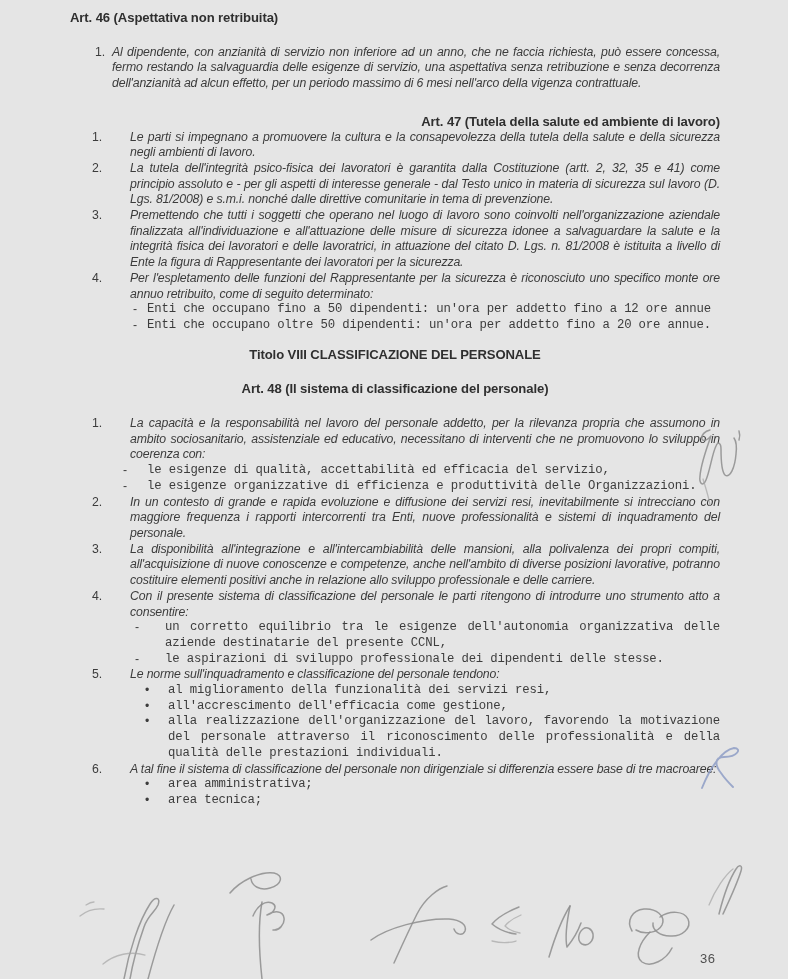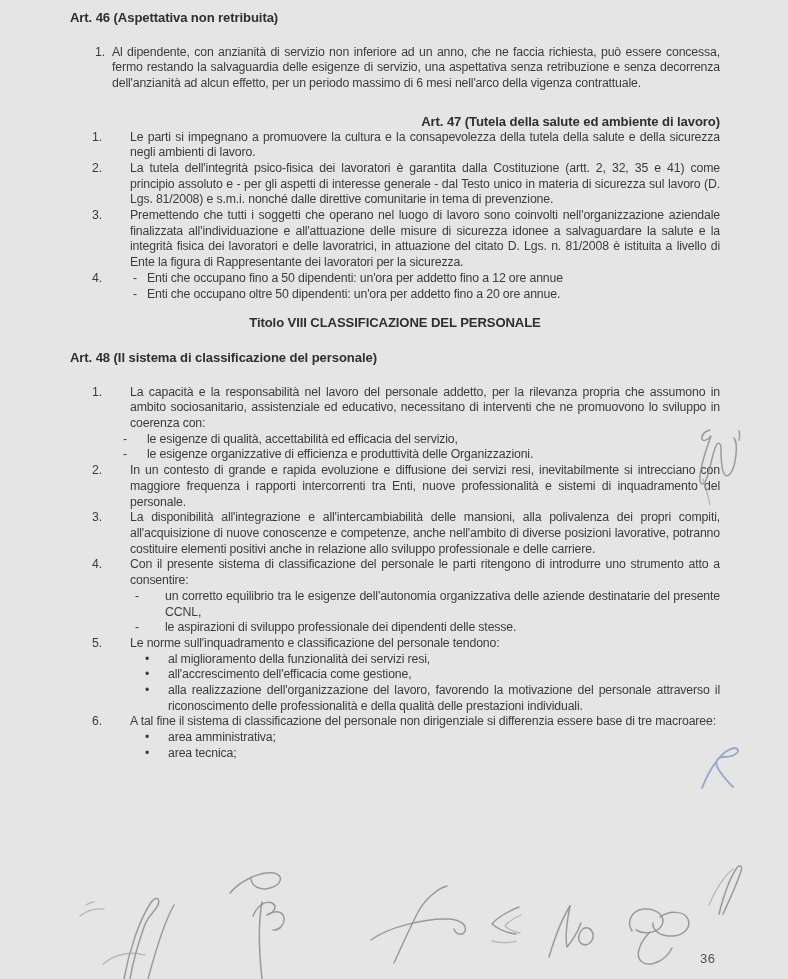--- a/index.html
+++ b/index.html
@@ -14,34 +14,34 @@
   .content{
     position:absolute;left:70px;top:10px;width:650px;
     font-size:12.3px;line-height:15.7px;letter-spacing:-0.15px;
   }
   .art-heading{
     font-weight:bold;font-size:13.1px;color:#2f2f2f;letter-spacing:-0.1px;
   }
   .h-art46{margin-bottom:19px;}
   .h-art47{margin-top:22px;margin-bottom:0;text-align:right;}
   .h-titolo{margin-top:13px;text-align:center;}
-  .h-art48{margin-top:19px;margin-bottom:19px;}
+  .h-art48{margin-top:19px;margin-bottom:19px;text-align:center;}
   .item{display:flex;align-items:flex-start;}
   .num{flex:0 0 auto;box-sizing:border-box;}
   .a46 .num{width:42px;padding-left:25px;}
   .a47 .num,.a48 .num{width:60px;padding-left:22px;}
   .body{flex:1 1 auto;min-width:0;}
-  .txt{text-align:justify;}
+  .txt{text-align:justify;font-style:italic;}
   .sub{display:flex;align-items:flex-start;}
   .sub .mk{flex:0 0 auto;box-sizing:border-box;}
   .sub-dash-tight .mk{width:14px;margin-left:3px;}
   .sub-dash-out  .mk{width:24px;margin-left:-7px;}
   .sub-dash-wide .mk{width:30px;margin-left:5px;}
   .sub-bullet    .mk{width:23px;margin-left:15px;}
-  .stxt{flex:1 1 auto;text-align:justify;}
+  .stxt{flex:1 1 auto;text-align:justify;font-family:Liberation Mono, monospace;}
   .page-number{
     position:absolute;left:700px;top:951px;
     font-size:13px;color:#4f4f4f;letter-spacing:0.5px;
   }
   .ink-layer{position:absolute;left:0;top:0;pointer-events:none;}
   .ink-layer path{fill:none;stroke-linecap:round;stroke-linejoin:round;}
   .ink-gray{stroke:#8d8d8d;stroke-width:1.5;opacity:0.85;}
   .ink-gray-light{stroke:#a5a5a5;stroke-width:1.3;opacity:0.7;}
   .ink-blue{stroke:#8e9dc5;stroke-width:1.9;opacity:0.85;}
 </style>
@@ -79,20 +79,21 @@
       </div>
       <div class="item">
         <span class="num">3.</span>
         <div class="body">
             <div class="txt">Premettendo che tutti i soggetti che operano nel luogo di lavoro sono coinvolti nell'organizzazione aziendale finalizzata all'individuazione e all'attuazione delle misure di sicurezza idonee a salvaguardare la salute e la integrità fisica dei lavoratori e delle lavoratrici, in attuazione del citato D. Lgs. n. 81/2008 è istituita a livello di Ente la figura di Rappresentante dei lavoratori per la sicurezza.</div>
           </div>
       </div>
       <div class="item">
         <span class="num">4.</span>
         <div class="body">
+          <div class="txt">Per l'espletamento delle funzioni del Rappresentante per la sicurezza è riconosciuto uno specifico monte ore annuo retribuito, come di seguito determinato:</div>
           <div class="sub sub-dash-tight">
             <span class="mk">-</span>
             <div class="stxt">Enti che occupano fino a 50 dipendenti: un'ora per addetto fino a 12 ore annue</div>
           </div>
           <div class="sub sub-dash-tight">
             <span class="mk">-</span>
             <div class="stxt">Enti che occupano oltre 50 dipendenti: un'ora per addetto fino a 20 ore annue.</div>
           </div>
         </div>
       </div>

